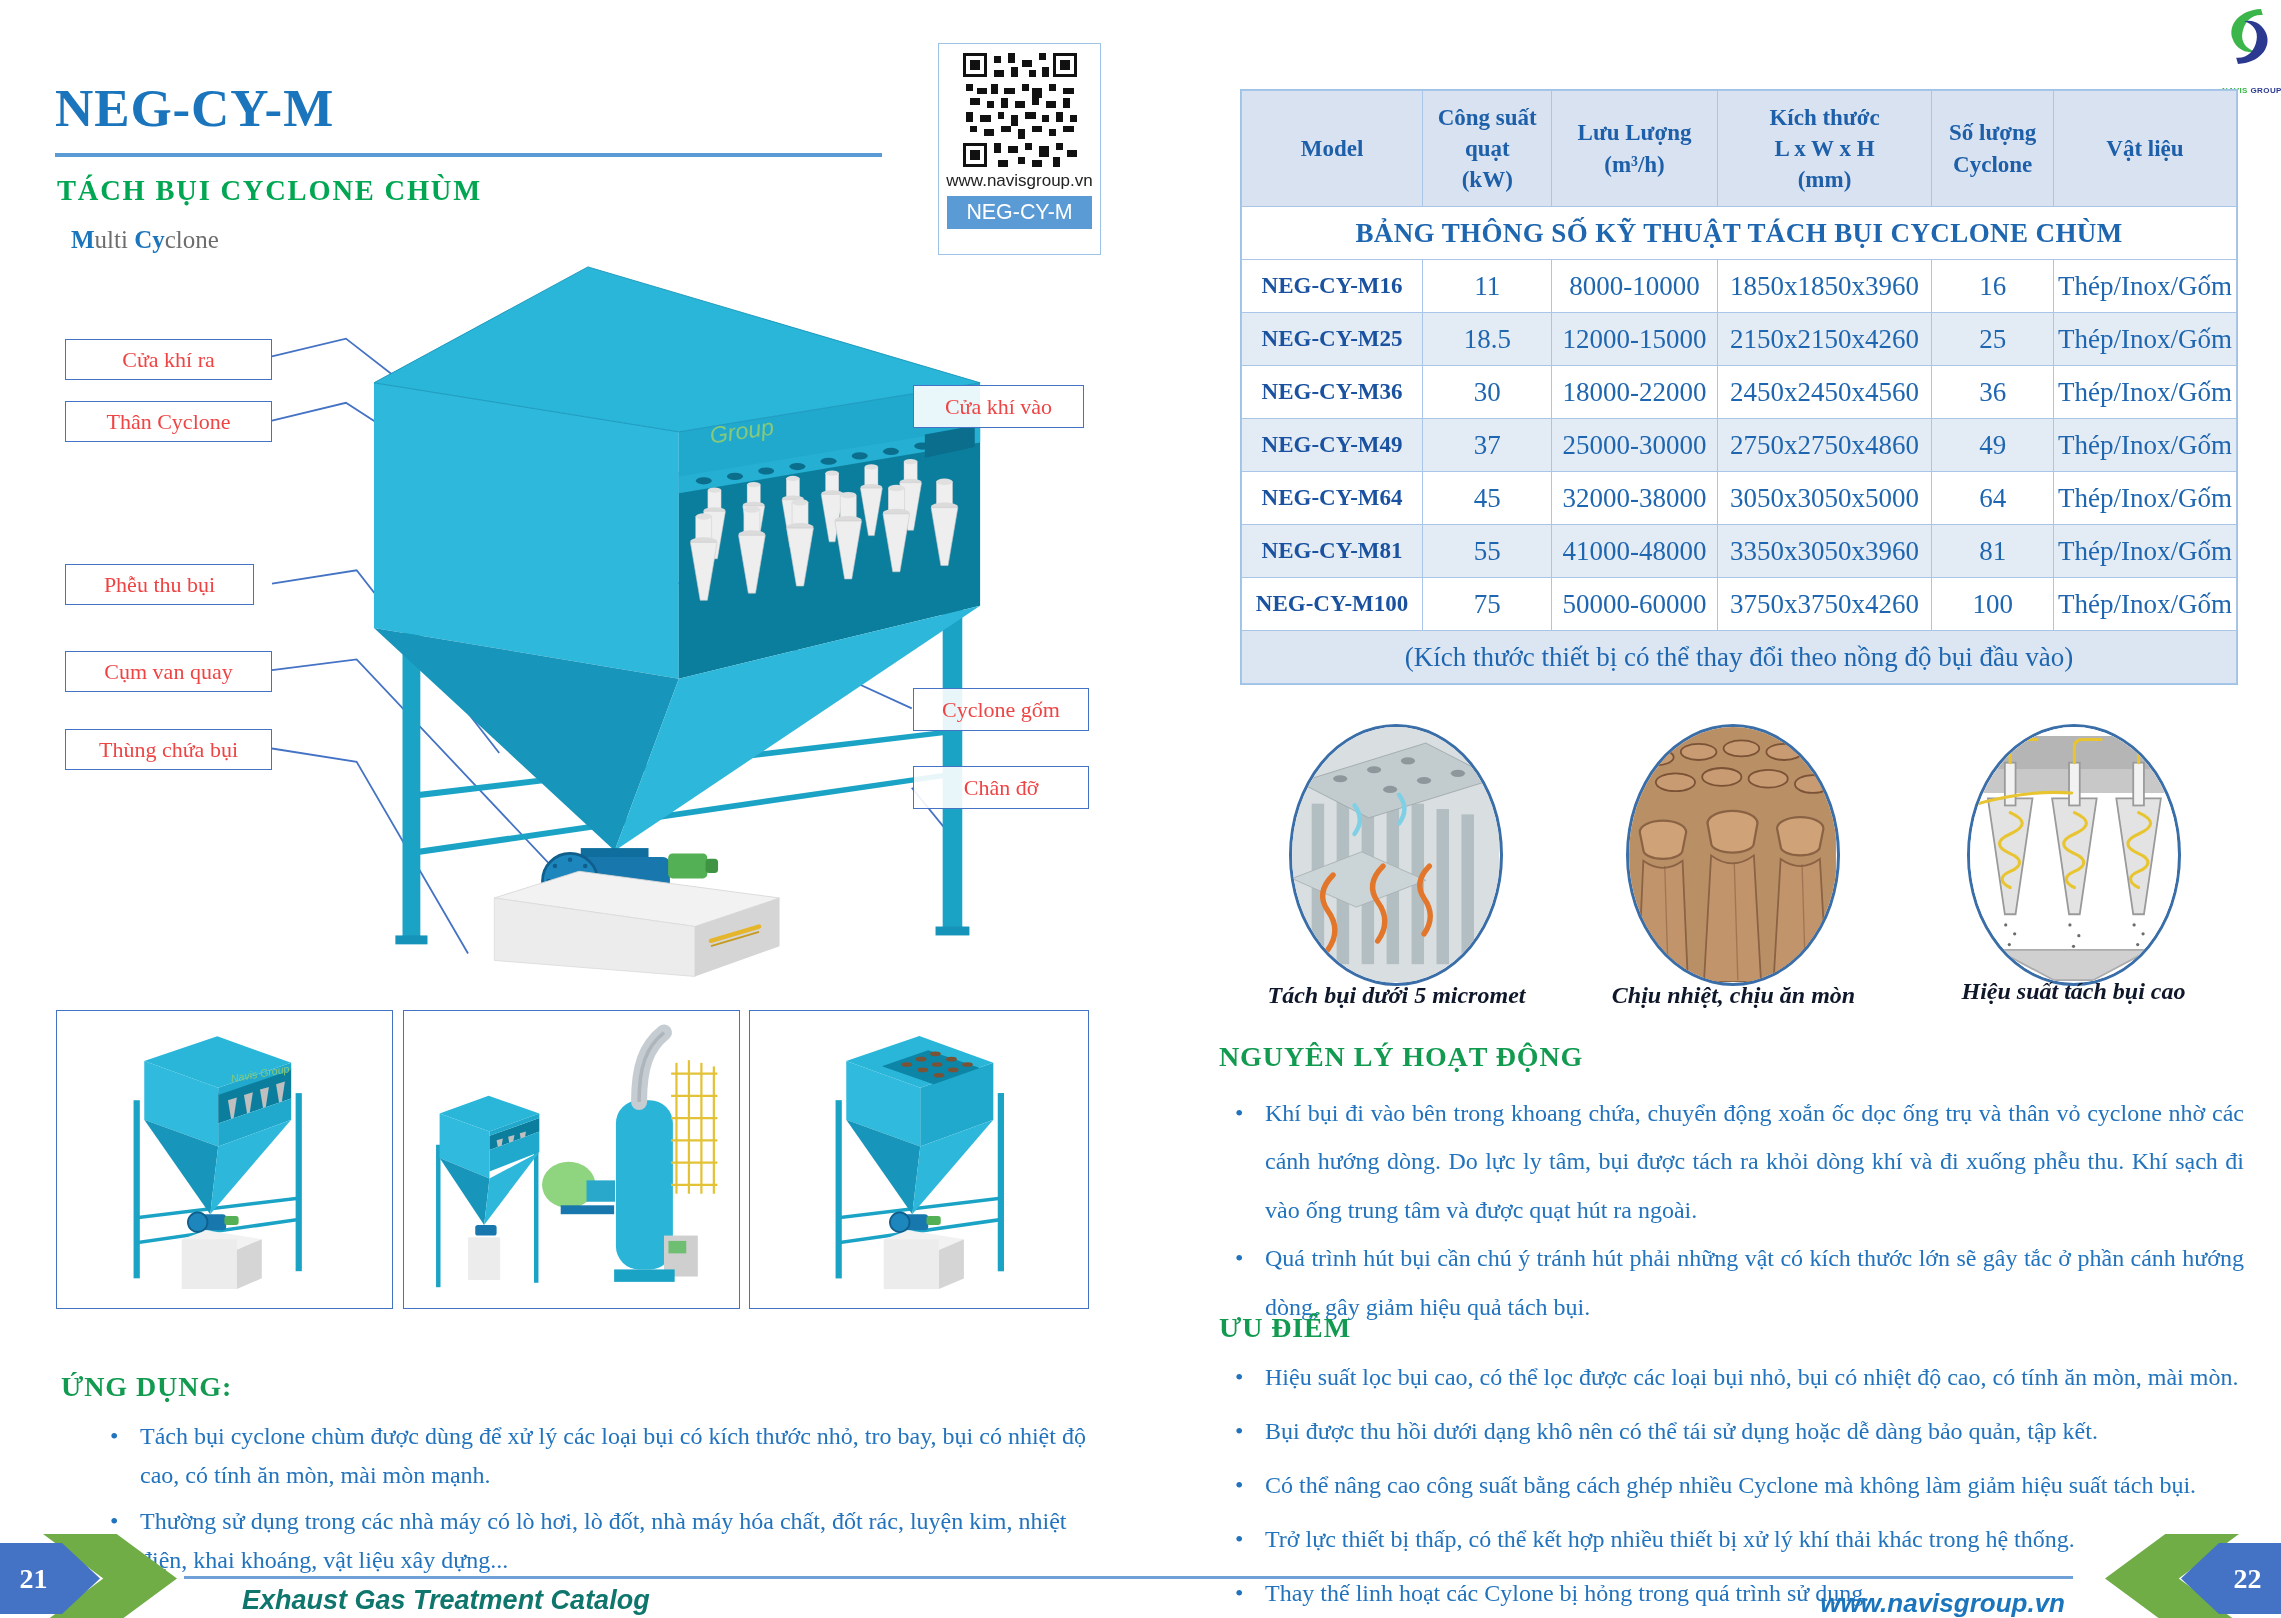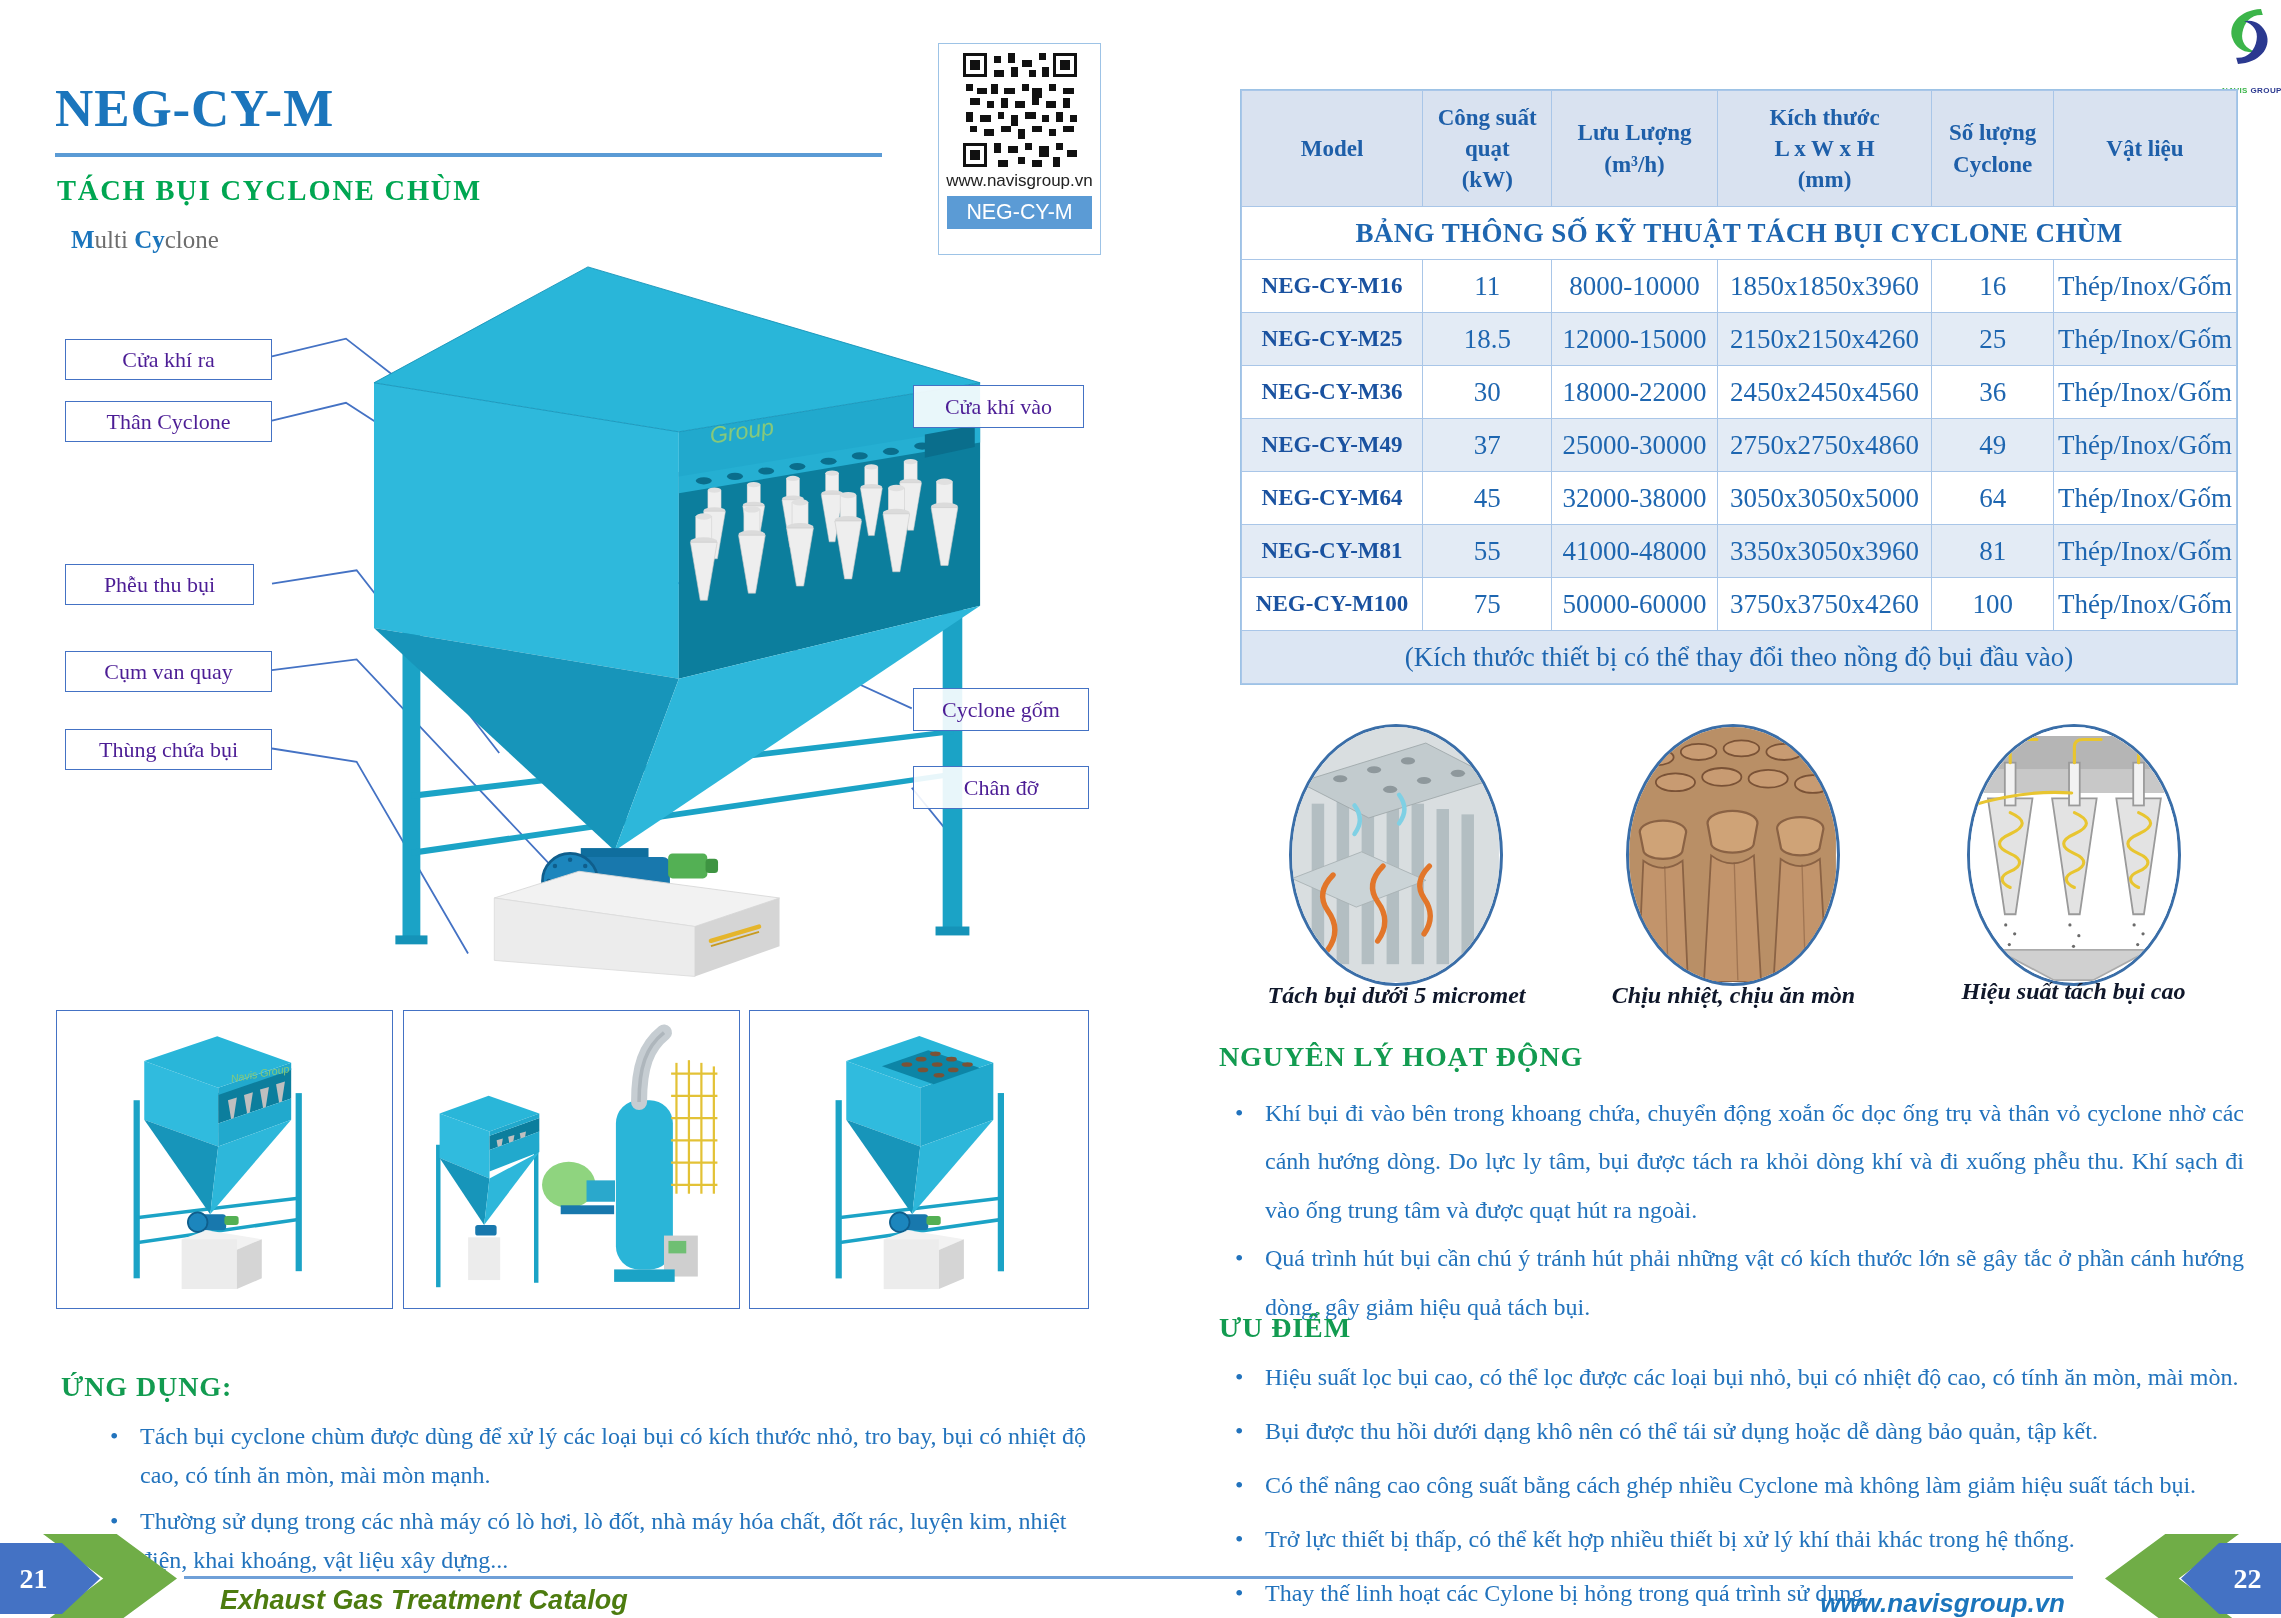--- a/index.html
+++ b/index.html
@@ -17,21 +17,21 @@
 
   
   .qr-box { left:938px; top:43px; width:163px; height:212px; border:1.8px solid #9DC3E6;
     background:#fff; display:flex; flex-direction:column; align-items:center; padding-top:9px; }
   .qr-url { font-family:"Liberation Sans","DejaVu Sans",sans-serif; font-size:17px; color:#222; margin-top:3.6px; }
   .qr-model { width:145px; height:33px; margin-top:5.3px; background:#5B9BD5; color:#fff;
     font-family:"Liberation Sans","DejaVu Sans",sans-serif; font-size:21.4px;
     display:flex; align-items:center; justify-content:center; }
 
   
-  .lblbox { border:1.8px solid #4472C4; color:#4c1d95; background:rgba(255,255,255,.9);
+  .lblbox { border:1.8px solid #4472C4; color:#ef4444; background:rgba(255,255,255,.9);
     display:flex; align-items:center; justify-content:center; font-size:22px; }
 
   
   .photo { border:1.8px solid #4472C4; background:#fff; }
 
   
   .sec-head { font-size:28px; font-weight:bold; color:#129B50; letter-spacing:0.9px; }
   ul.blt { list-style:none; }
   ul.blt li { position:relative; padding-left:46px; color:#2273BD; }
   ul.blt li::before { content:"•"; position:absolute; left:16px; top:0; color:#2273BD; }
@@ -54,22 +54,22 @@
   .spec-note td { background:#DCE6F3; text-align:right; padding-right:12.5px; height:45px;
     font-size:21.4px; color:#1E66B0; }
 
   
   .feat-circle { width:214px; height:262px; border:3.6px solid #3A6EA8; border-radius:50%;
     overflow:hidden; background:#fff; }
   .feat-cap { font-size:24px; font-weight:bold; font-style:italic; color:#0f172a; text-align:center; }
 
   
   .foot-line { left:184px; top:1576px; width:1889px; height:2.7px; background:#6FA0D8; }
-  .foot-cat { left:220px; top:1585px; font-family:"Liberation Sans","DejaVu Sans",sans-serif;
-    font-style:italic; font-weight:bold; font-size:27px; color:#4d7c0f; }
+  .foot-cat { left:242px; top:1585px; font-family:"Liberation Sans","DejaVu Sans",sans-serif;
+    font-style:italic; font-weight:bold; font-size:27px; color:#0f766e; }
   .foot-web { left:1747px; top:1588px; width:318px; text-align:right;
     font-family:"Liberation Sans","DejaVu Sans",sans-serif; font-style:italic; font-weight:bold;
     font-size:26px; color:#1B75BC; }
   .chev-r { clip-path:polygon(0 0,55% 0,100% 50%,55% 100%,0 100%,45% 50%); background:#70AD47; }
   .pent-r { clip-path:polygon(0 0,62% 0,100% 50%,62% 100%,0 100%); background:#4472C4; }
   .chev-l { clip-path:polygon(100% 0,45% 0,0 50%,45% 100%,100% 100%,55% 50%); background:#70AD47; }
   .pent-l { clip-path:polygon(100% 0,38% 0,0 50%,38% 100%,100% 100%); background:#4472C4; }
   .pagenum { color:#fff; font-weight:bold; font-size:28px; display:flex; align-items:center;text-align:right; }
 
   .logo-wrap { left:2222px; top:5.3px; width:55px; height:77px; }

